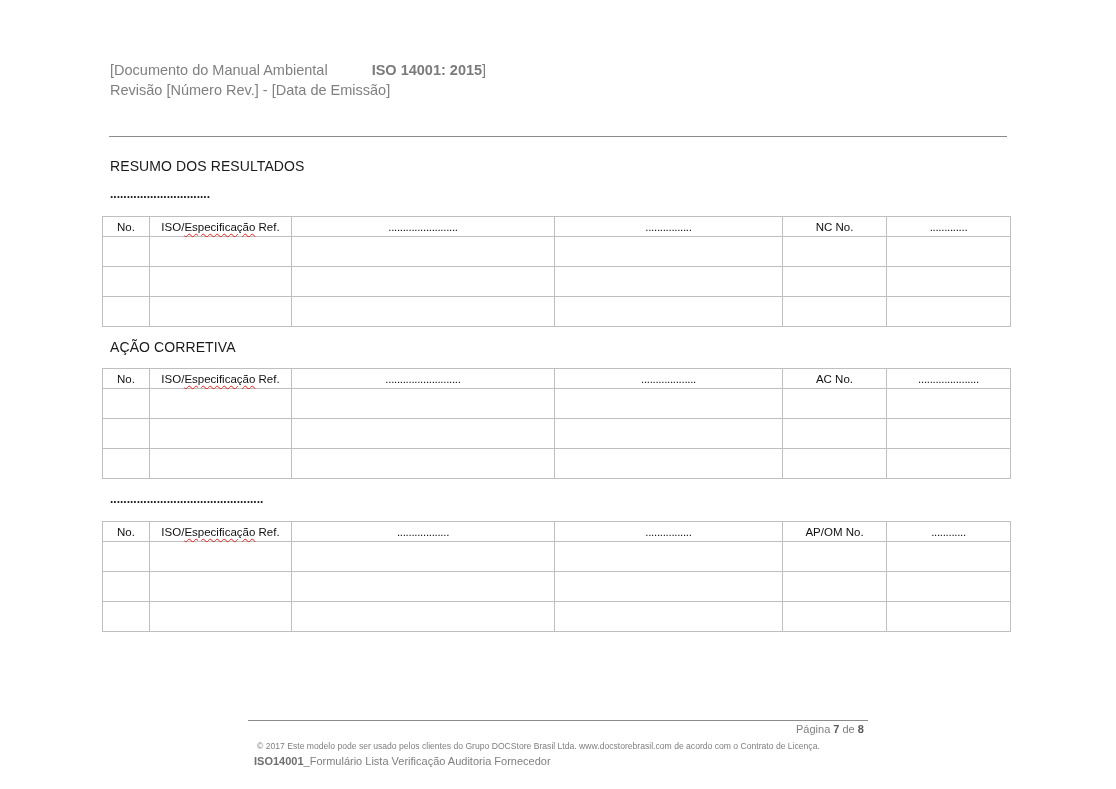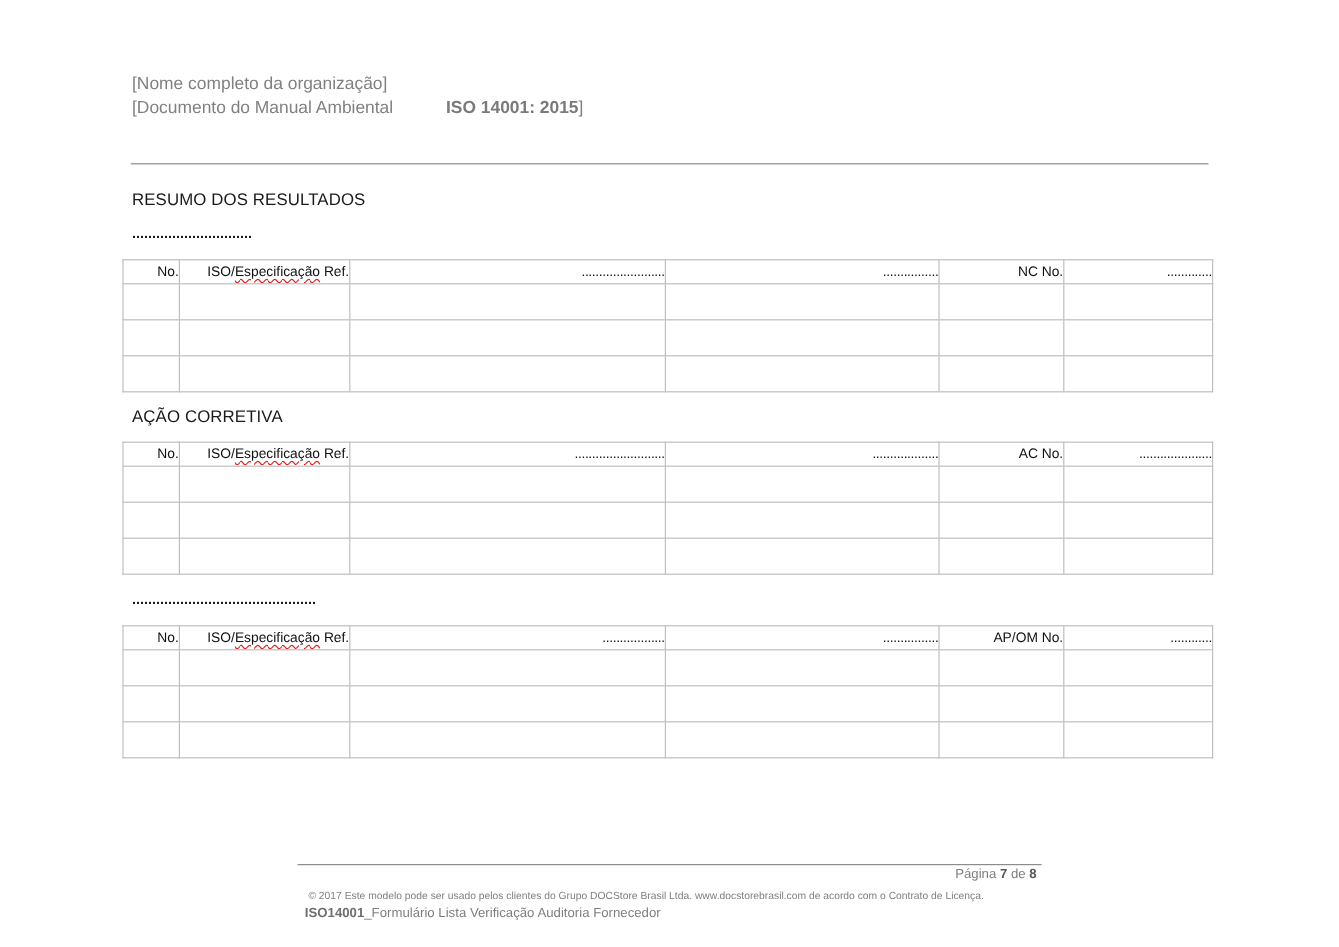--- a/index.html
+++ b/index.html
@@ -5,37 +5,37 @@
   html, body { margin: 0; padding: 0; background: #ffffff; }
   body { width: 1116px; height: 789px; position: relative; overflow: hidden;
          font-family: "Liberation Sans", "DejaVu Sans", sans-serif; color: #000; }
   .hdr { position: absolute; left: 110px; top: 61px; font-size: 14.5px; line-height: 19.5px; color: #808080; }
   .hdr b { color: #7a7a7a; padding-left: 40px; }
   .hdr-rule { position: absolute; left: 109px; top: 136px; width: 898px; height: 0; border-top: 1px solid #8c8c8c; }
   .section-title { position: absolute; left: 110px; font-size: 14px; font-weight: normal; color: #1a1a1a; letter-spacing: 0.1px; }
   .dots-title { position: absolute; left: 110px; font-size: 12px; font-weight: bold; color: #1a1a1a; letter-spacing: 0; }
   table.grid { position: absolute; left: 102px; width: 908px; border-collapse: collapse; table-layout: fixed; }
   table.grid td { border: 1px solid #bfbfbf; padding: 0; font-size: 11.5px; text-align: center; color: #111; }
-  table.grid tr.head td { height: 19px; text-align: right; }
+  table.grid tr.head td { height: 19px; }
   table.grid tr.body td { height: 29px; }
   .squiggle { text-decoration: underline wavy #e02020; text-decoration-thickness: 1px; text-underline-offset: 2px; }
   .dotted { font-size: 9px; letter-spacing: -0.3px; color: #222; }
   .footer-rule { position: absolute; left: 248px; top: 720px; width: 620px; border-top: 1px solid #8c8c8c; }
   .footer-left { position: absolute; left: 254px; top: 723px; font-size: 11px; color: #7f7f7f; margin-top: 32px; }
   .footer-left b { color: #6f6f6f; }
   .footer-right { position: absolute; left: 796px; top: 723px; font-size: 11px; color: #7f7f7f; }
   .footer-right b { color: #595959; }
   .footer-copy { position: absolute; left: 257px; top: 741px; font-size: 8.6px; color: #7f7f7f; white-space: nowrap; }
 </style>
 </head>
 <body>
 
 <div class="hdr">
-  <div>[Nome completo da organização]</div>
   <div><span>[Documento do Manual Ambiental </span><b>ISO 14001: 2015</b><span>]</span></div>
+  <div>Revisão [Número Rev.] - [Data de Emissão]</div>
 </div>
 <div class="hdr-rule"></div>
 
 <div class="section-title" style="top:158px;">RESUMO DOS RESULTADOS</div>
 <div class="dots-title" style="top:187px;">..............................</div>
 <table class="grid" style="top:216px;">
   <colgroup>
       <col style="width:47px">
       <col style="width:142px">
       <col style="width:263px">

